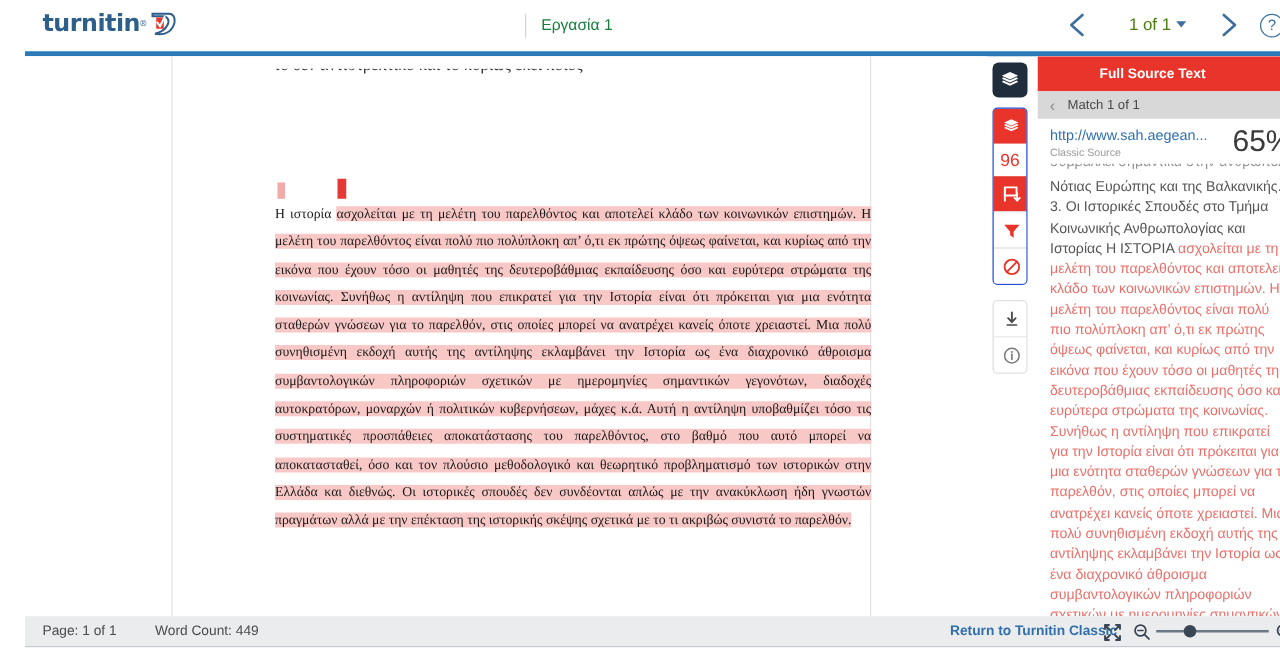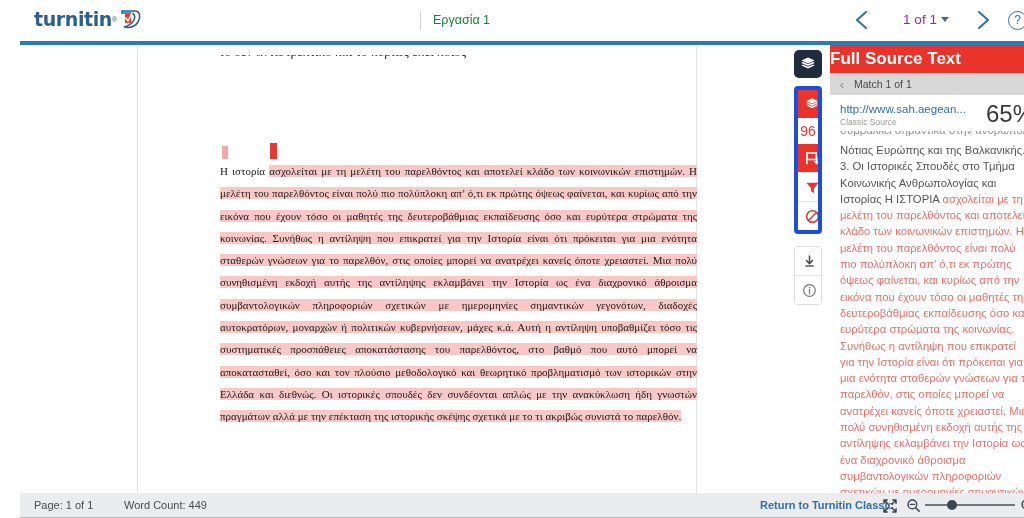--- a/index.html
+++ b/index.html
@@ -31,21 +31,21 @@
     position: absolute; left: 400px; top: 11px; width: 1px; height: 19px; background: #cfd4d9;
   }
   .doc-title {
     position: absolute; left: 413px; top: 13px;
     font-size: 12.5px; color: #15803d;
   }
   .nav-prev { position: absolute; left: 829px; top: 7px; width: 26px; height: 26px; cursor: pointer; }
   .nav-next { position: absolute; left: 950px; top: 7px; width: 26px; height: 26px; cursor: pointer; }
   .page-indicator {
     position: absolute; left: 867px; top: 12px; width: 78px; text-align:center;
-    font-size: 13.5px; color: #a21caf; cursor: pointer;
+    font-size: 13.5px; color: #4d7c0f; cursor: pointer;
   }
   .caret-dn {
     display:inline-block; width:0;height:0; margin-left:4px; vertical-align: 2px;
     border-left:4px solid transparent;border-right:4px solid transparent;border-top:5px solid #3d6f9e;
   }
   .help-icon {
     position: absolute; left: 988px; top: 11px; width: 19px; height: 19px;
     border-radius: 50%; border: 1.4px solid #3d6f9e; color:#3d6f9e;
     font-size: 12px; line-height: 16px; text-align: center; cursor:pointer;
   }
@@ -95,41 +95,41 @@
   .rail { position:absolute; left:774px; top:50px; width:28px; }
   .rail-btn {
     width:28px; height:28px; display:flex; align-items:center; justify-content:center;
     cursor:pointer; background:#fff;
   }
   .rail-dark {
     width:28px; height:28px; background:#1f2d3d; border-radius:5px;
     display:flex;align-items:center;justify-content:center; cursor:pointer;
   }
   .rail-group {
-    margin-top:8px; border:4px solid #1d4ed8; border-radius:4px; overflow:hidden; background:#e5e5e5;
+    margin-top:8px; border:1px solid #1d4ed8; border-radius:4px; overflow:hidden; background:#e5e5e5;
   }
   .rail-red { background:#e8342a; }
   .rail-score {
     height:26px; display:flex;align-items:center;justify-content:center;
     font-size:14px; color:#e8342a; background:#fff; cursor:pointer;
   }
   .rail-group2 { margin-top:12px; border:1px solid #ddd; border-radius:4px; overflow:hidden; background:#fff; }
   .rail-sep { height:1px; background:#e3e3e3; }
 
   
   .src-panel {
     position:absolute; left:810px; top:45px; width:214px; height:448px;
     background:#fff; overflow:hidden;
   }
   .src-head {
     height:28px; background:#e8342a; color:#fff;
     display:flex; align-items:center; position:relative;
   }
   .src-head-title {
-    flex:1; font-size:17px; font-weight:bold; padding-left:0;
+    flex:1; text-align:center; font-size:11px; font-weight:bold; padding-left:0;
   }
   .src-close {
     width:30px; text-align:center; font-size:16px; color:#fff; cursor:pointer; line-height:1;
   }
   .src-matchbar {
     height:22px; background:#d8d8d8; display:flex; align-items:center; position:relative;
     font-size:10.5px; color:#4a4a4a;
   }
   .src-matchbar .lbl { flex:1; text-align:left; }
   .mb-arrow { width:24px; text-align:center; color:#8a8a8a; font-size:13px; cursor:pointer; }

